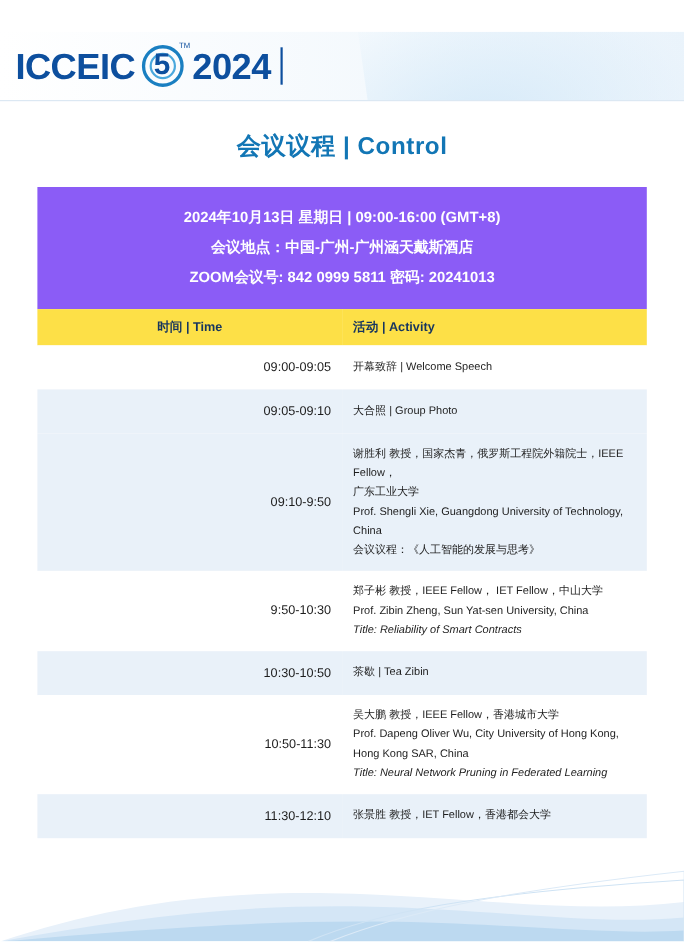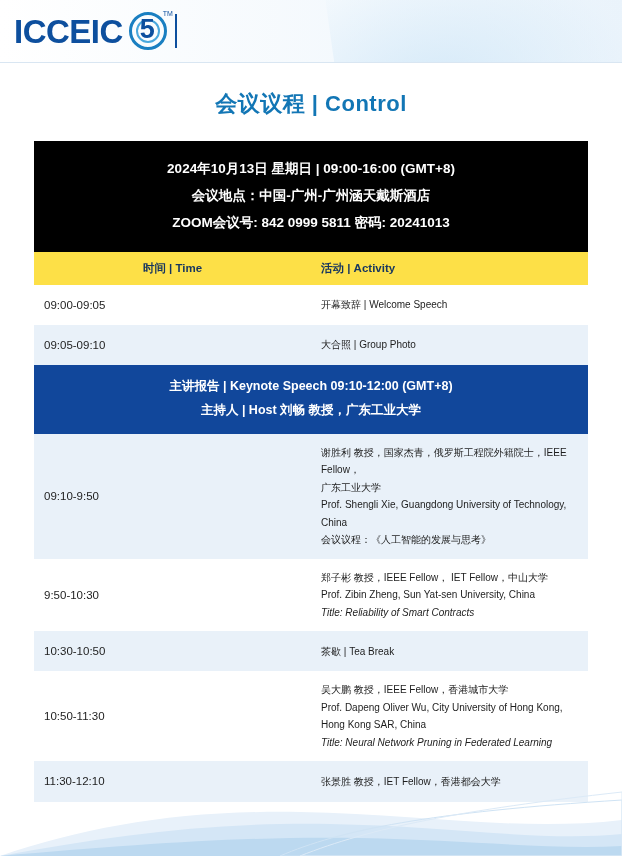--- a/index.html
+++ b/index.html
@@ -15,20 +15,21 @@
     overflow: hidden;
   }
 
   
   .banner {
     position: relative;
     height: 62px;
     background: linear-gradient(to right, #ffffff 0%, #f4f9fd 55%, #eaf3fb 100%);
     border-bottom: 1px solid #d9e6f2;
     overflow: hidden;
+    margin-top: 29px;
   }
   .banner-swoosh {
     position: absolute;
     right: -40px;
     top: -60px;
     width: 330px;
     height: 190px;
     background: radial-gradient(ellipse at 30% 70%, rgba(210,232,248,0.85) 0%, rgba(235,245,252,0.2) 60%, rgba(255,255,255,0) 75%);
     transform: rotate(-8deg);
     pointer-events: none;
@@ -140,21 +141,21 @@
     width: 554px;
     margin: 0 auto;
     border-collapse: collapse;
     table-layout: fixed;
   }
   .agenda td {
     vertical-align: middle;
     border: 0;
   }
   .info-band td {
-    background: #000000;
+    background: #8b5cf6;
     color: #ffffff;
     text-align: center;
     padding: 14px 8px 16px 8px;
     font-size: 13.5px;
     line-height: 2.0;
     font-weight: bold;
   }
   .info-line { display: block; }
 
   .col-head td {
@@ -167,21 +168,21 @@
   .c-time { width: 92px; text-align: center; }
   .c-act  { text-align: left; }
 
   .row td {
     font-size: 10px;
     color: #1d1d1d;
     padding: 10px 10px;
     line-height: 1.75;
   }
   .row .c-time {
-    text-align: left;
+    text-align: right;
     white-space: nowrap;
     font-size: 11.5px;
   }
   .row.alt td { background: #e9f1f9; }
   .row.plain td { background: #ffffff; }
 
   .session-band td {
     background: #11479b;
     color: #ffffff;
     text-align: center;
@@ -211,20 +212,21 @@
 
 <div class="banner">
   <div class="banner-swoosh"></div>
   <div class="banner-inner">
     <div class="logo-icceic">ICCEIC</div>
     <div class="logo-five-wrap">
       <div class="logo-five-circle"></div>
       <div class="logo-five-num">5</div>
       <div class="logo-tm">TM</div>
     </div>
+    <div class="logo-year">2024</div>
     <div class="header-divider"></div>
     <div class="header-cn-block">
     </div>
   </div>
 </div>
 
 <div class="page-title">会议议程 | Control</div>
 
 <table class="agenda">
   <tbody>
@@ -243,26 +245,20 @@
     <tr class="row plain">
       <td class="c-time">09:00-09:05</td>
       <td class="c-act">开幕致辞 | Welcome Speech</td>
     </tr>
 
     <tr class="row alt">
       <td class="c-time">09:05-09:10</td>
       <td class="c-act">大合照 | Group Photo</td>
     </tr>
 
-    <tr class="session-band">
-      <td colspan="2">
-        <span class="session-line">主讲报告 | Keynote Speech   09:10-12:00 (GMT+8)</span>
-        <span class="session-line">主持人 | Host    刘畅 教授，广东工业大学</span>
-      </td>
-    </tr>
 
     <tr class="row alt">
       <td class="c-time">09:10-9:50</td>
       <td class="c-act">
         <div>谢胜利 教授，国家杰青，俄罗斯工程院外籍院士，IEEE Fellow，</div>
         <div>广东工业大学</div>
         <div>Prof. Shengli Xie, Guangdong University of Technology, China</div>
         <div>会议议程：《人工智能的发展与思考》</div>
       </td>
     </tr>
@@ -271,21 +267,21 @@
       <td class="c-time">9:50-10:30</td>
       <td class="c-act">
         <div>郑子彬 教授，IEEE Fellow， IET Fellow，中山大学</div>
         <div>Prof. Zibin Zheng, Sun Yat-sen University, China</div>
         <div class="ital">Title: Reliability of Smart Contracts</div>
       </td>
     </tr>
 
     <tr class="row alt">
       <td class="c-time">10:30-10:50</td>
-      <td class="c-act">茶歇 | Tea Break</td>
+      <td class="c-act">茶歇 | Tea Zibin</td>
     </tr>
 
     <tr class="row plain">
       <td class="c-time">10:50-11:30</td>
       <td class="c-act">
         <div>吴大鹏 教授，IEEE Fellow，香港城市大学</div>
         <div>Prof. Dapeng Oliver Wu, City University of Hong Kong, Hong Kong SAR, China</div>
         <div class="ital">Title: Neural Network Pruning in Federated Learning</div>
       </td>
     </tr>

